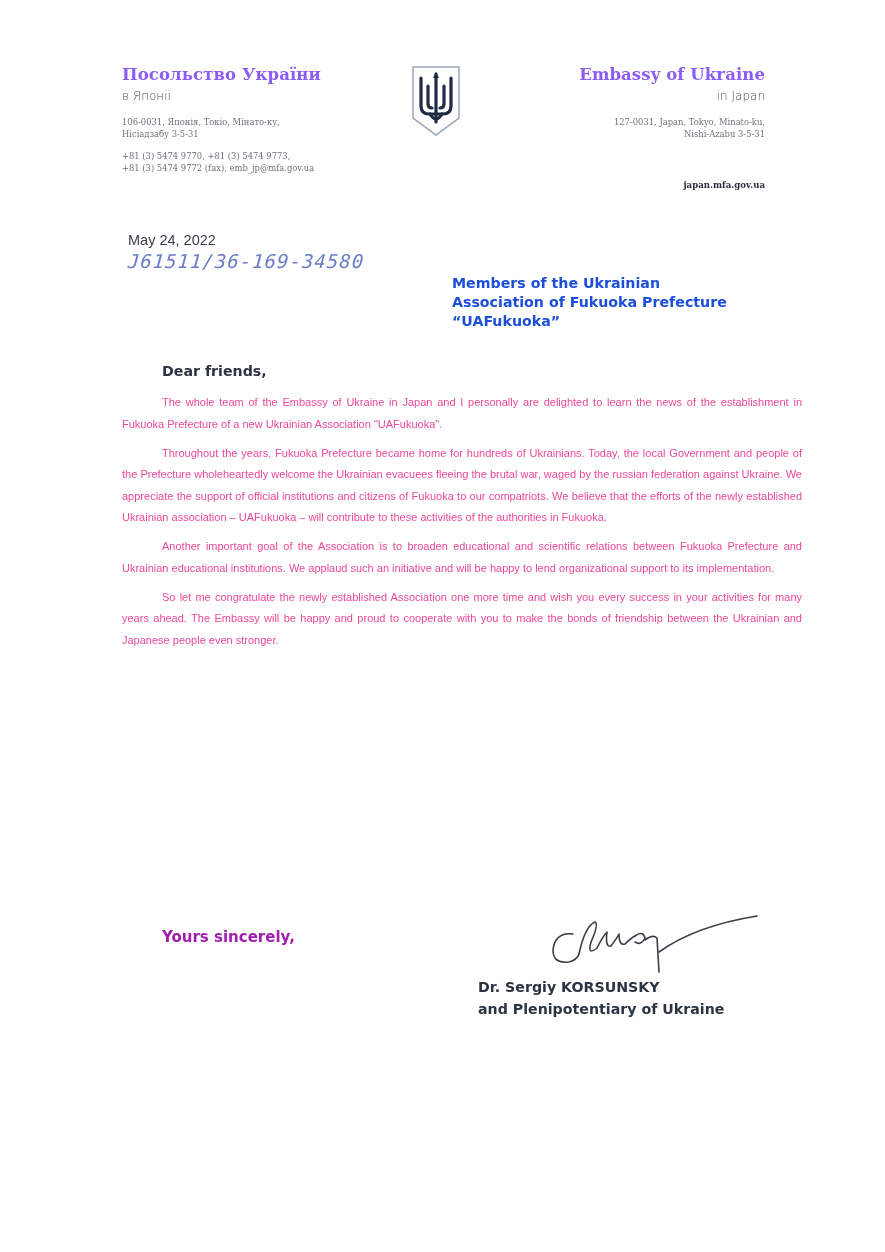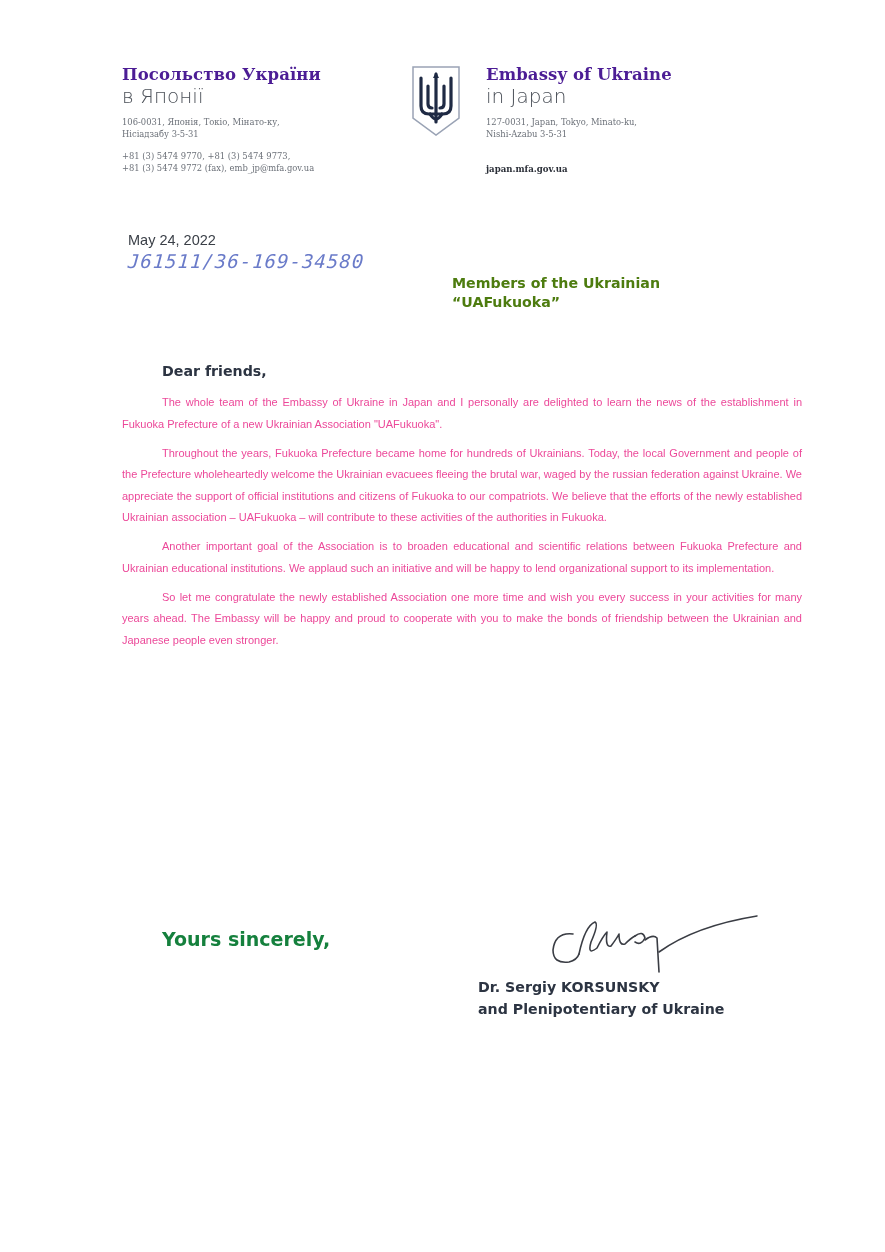--- a/index.html
+++ b/index.html
@@ -1,61 +1,61 @@
 <!DOCTYPE html>
 <html><head>
   <meta charset="utf-8">
   <style>
     html, body { margin: 0; padding: 0; background: #ffffff; }
     body {
       width: 885px; height: 1252px; position: relative; overflow: hidden;
       font-family: "DejaVu Sans", sans-serif; color: #2b2f36;
     }
     .lh-left { position: absolute; left: 122px; top: 64px; width: 280px; }
-    .lh-right { position: absolute; left: 486px; top: 64px; width: 260px; }
+    .lh-right { position: absolute; left: 505px; top: 64px; width: 260px; text-align: right; }
     .lh-title {
       font-family: "DejaVu Serif", serif; font-weight: bold; font-size: 16.5px;
-      color: #4c1d95; letter-spacing: 0.1px; line-height: 22px;
+      color: #8b5cf6; letter-spacing: 0.1px; line-height: 22px;
     }
     .lh-sub {
-      font-family: "DejaVu Sans", sans-serif; font-size: 20px; color: #4a4f57;
+      font-family: "DejaVu Sans", sans-serif; font-size: 12px; color: #4a4f57;
       line-height: 20px; font-weight: 300;
     }
     .lh-small {
       font-family: "DejaVu Serif", serif; font-size: 8.4px; color: #6b7078;
       line-height: 12px; margin-top: 10px;
     }
     .lh-web {
       font-family: "DejaVu Serif", serif; font-weight: bold; font-size: 8.6px;
-      color: #2a2e37; margin-top: 24px;
+      color: #2a2e37; margin-top: 40px;
     }
     .crest { position: absolute; left: 410px; top: 64px; width: 52px; height: 74px; }
 
     .date { position: absolute; left: 128px; top: 232px; font-size: 14.5px; color: #3a3f47; font-family: "Liberation Sans", sans-serif; }
     .regno {
       position: absolute; left: 128px; top: 250px; font-size: 19px; color: #6a7bc9;
       font-family: "DejaVu Sans Mono", monospace; letter-spacing: 1px; font-style: italic;
       transform: skewX(-4deg);
     }
     .recipient {
       position: absolute; left: 452px; top: 274px; font-weight: bold; font-size: 14.2px;
-      line-height: 19px; color: #4d7c0f; font-family: "DejaVu Sans", sans-serif;
+      line-height: 19px; color: #1d4ed8; font-family: "DejaVu Sans", sans-serif;
     }
     .salutation {
       position: absolute; left: 162px; top: 345px; font-weight: bold; font-size: 14.2px;
       color: #2c3442;
       margin-top: 18px;
     }
     .body {
       position: absolute; left: 122px; top: 392px; width: 680px;
       font-family: "Liberation Sans", sans-serif; font-size: 11px; line-height: 21.5px; color: #ec4899;
     }
     .body p { margin: 0 0 7.5px 0; text-align: justify; text-indent: 40px; }
     .closing {
-      position: absolute; left: 162px; top: 928px; font-weight: bold; font-size: 19px; color: #15803d;
+      position: absolute; left: 162px; top: 928px; font-weight: bold; font-size: 15px; color: #a21caf;
     }
     .signature { position: absolute; left: 545px; top: 912px; width: 220px; height: 66px; }
     .signer {
       position: absolute; left: 478px; top: 976px; font-weight: bold; font-size: 14.2px;
       line-height: 22px; color: #2c3442;
     }
   </style>
 </head>
 <body>
 
@@ -95,20 +95,21 @@
     <div>Nishi-Azabu 3-5-31</div>
   </div>
   <div class="lh-web">japan.mfa.gov.ua</div>
 </div>
 
 <div class="date">May 24, 2022</div>
 <div class="regno">J61511/36-169-34580</div>
 
 <div class="recipient">
   <div>Members of the Ukrainian</div>
+  <div>Association of Fukuoka Prefecture</div>
   <div>“UAFukuoka”</div>
 </div>
 
 <div class="salutation">Dear friends,</div>
 
 <div class="body">
   <p>The whole team of the Embassy of Ukraine in Japan and I personally are delighted to learn the news of the establishment in Fukuoka Prefecture of a new Ukrainian Association "UAFukuoka".</p>
   <p>Throughout the years, Fukuoka Prefecture became home for hundreds of Ukrainians. Today, the local Government and people of the Prefecture wholeheartedly welcome the Ukrainian evacuees fleeing the brutal war, waged by the russian federation against Ukraine. We appreciate the support of official institutions and citizens of Fukuoka to our compatriots. We believe that the efforts of the newly established Ukrainian association – UAFukuoka – will contribute to these activities of the authorities in Fukuoka.</p>
   <p>Another important goal of the Association is to broaden educational and scientific relations between Fukuoka Prefecture and Ukrainian educational institutions. We applaud such an initiative and will be happy to lend organizational support to its implementation.</p>
   <p>So let me congratulate the newly established Association one more time and wish you every success in your activities for many years ahead. The Embassy will be happy and proud to cooperate with you to make the bonds of friendship between the Ukrainian and Japanese people even stronger.</p>

